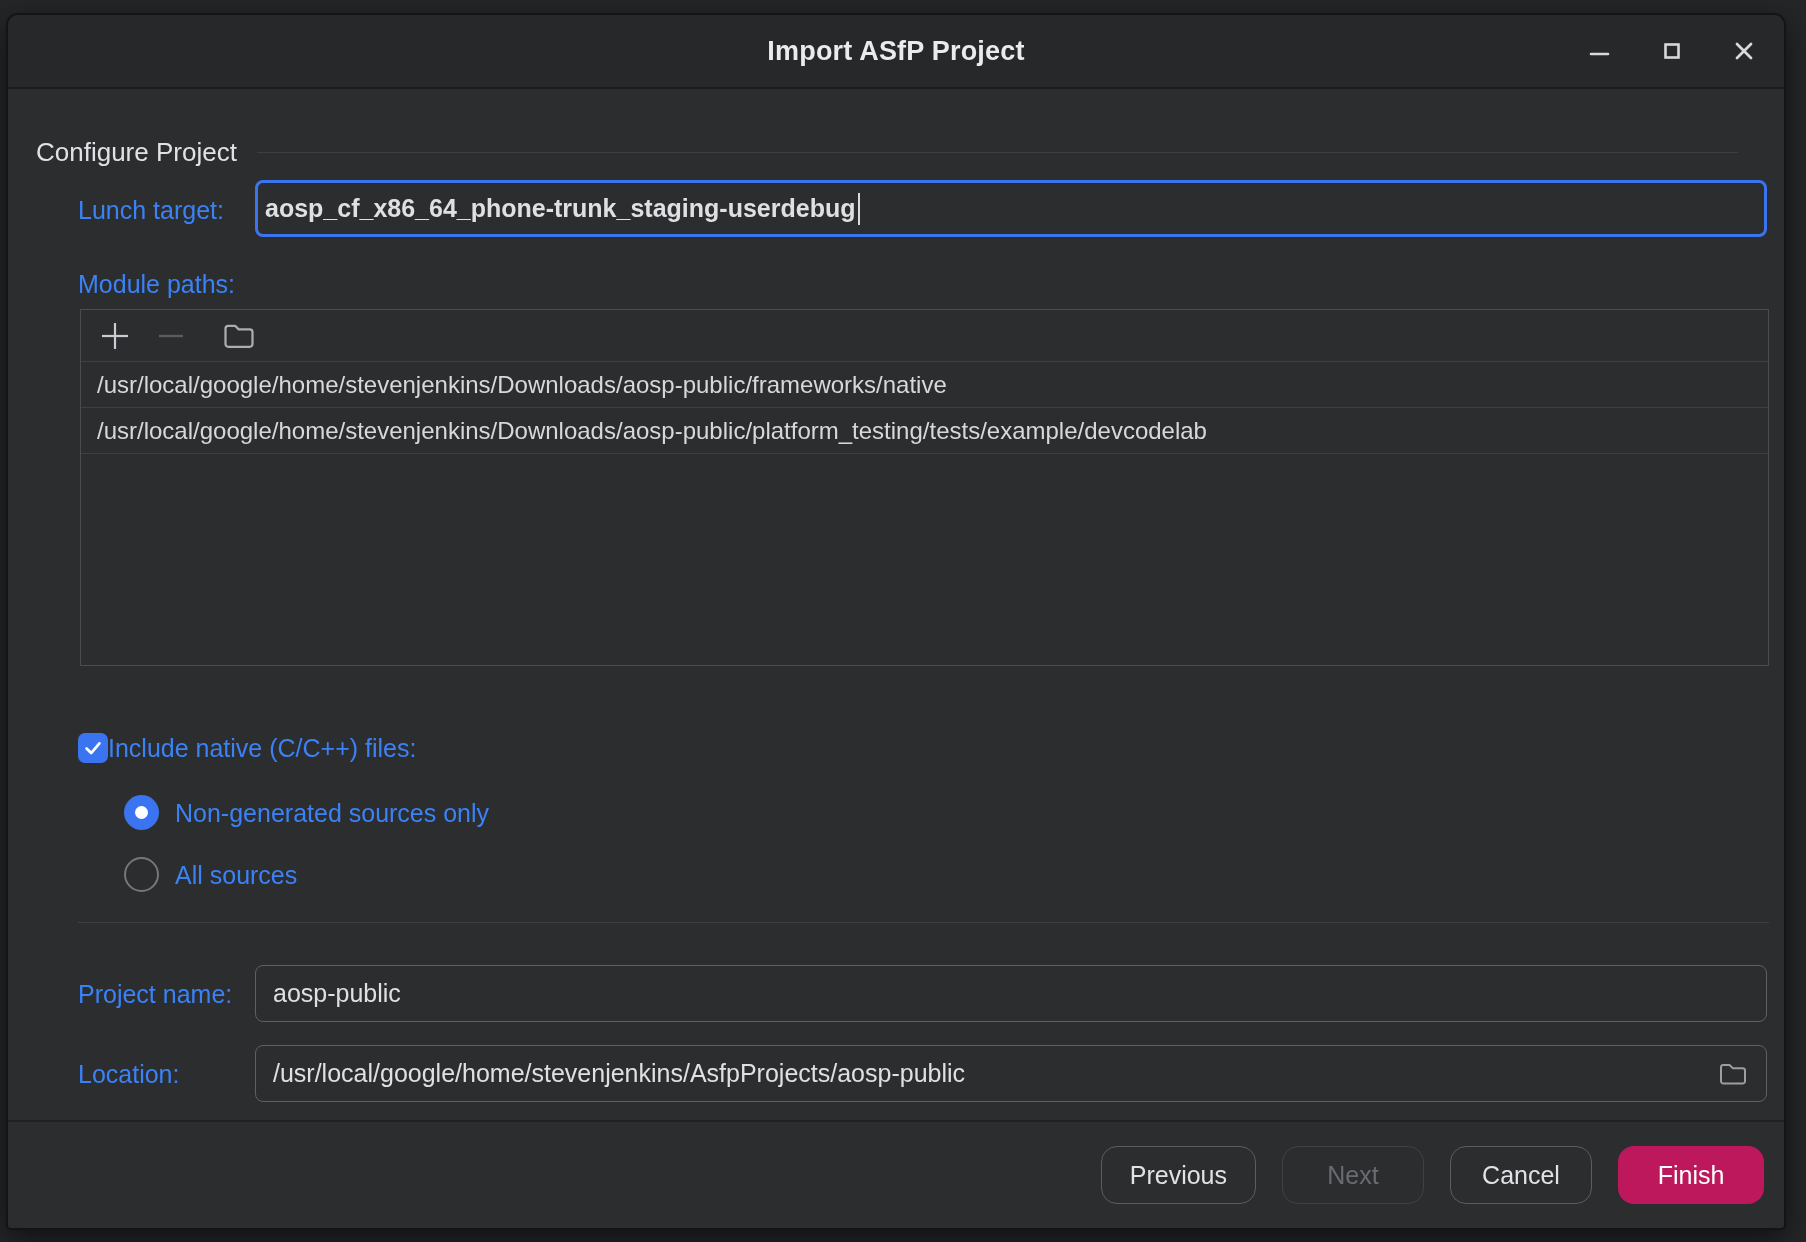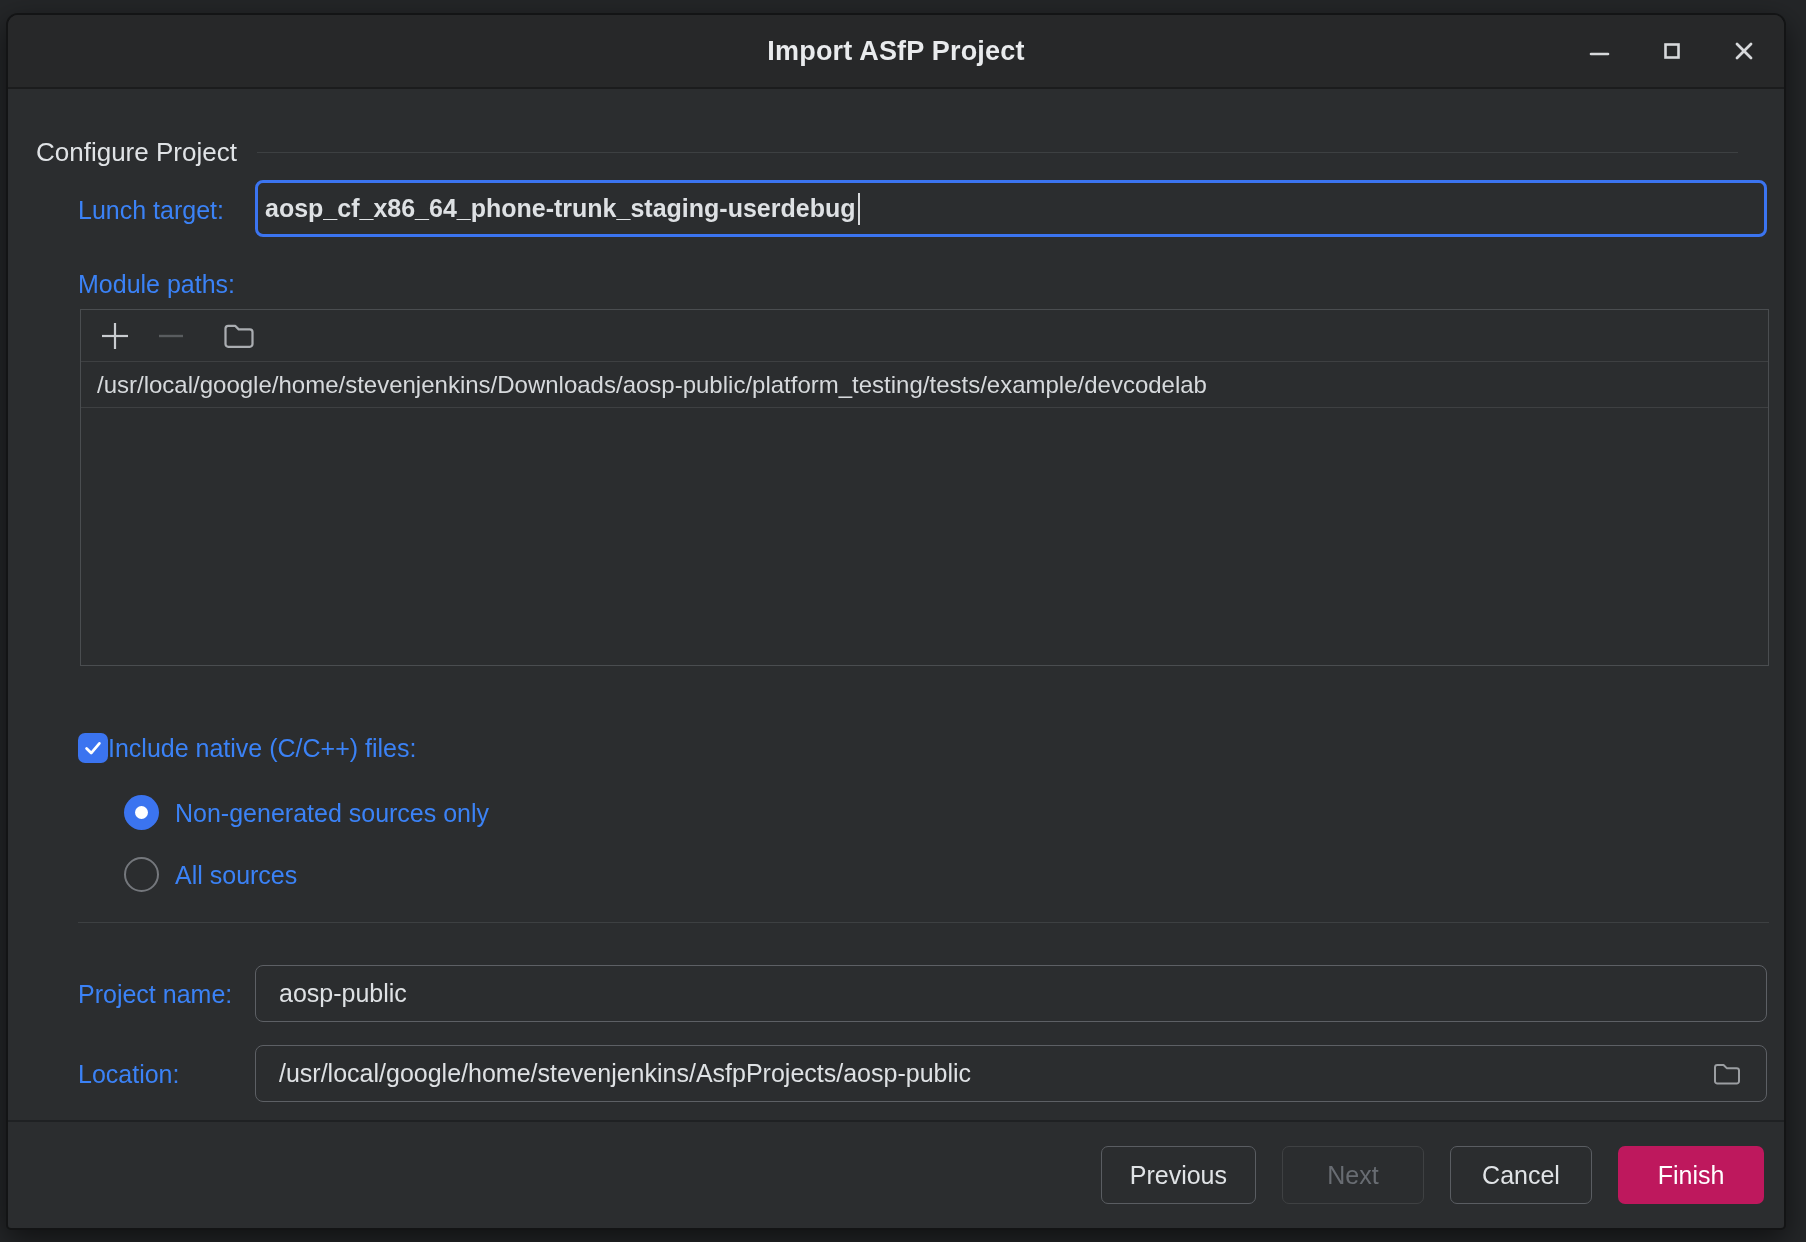--- a/index.html
+++ b/index.html
@@ -28,21 +28,21 @@
   
   .label{font-size:25px;color:#3b82f6;line-height:30px;}
   
   .section-header{position:absolute;left:28px;top:122px;right:46px;display:flex;align-items:center;gap:20px;}
   .section-title{font-size:26px;color:#e0e3e6;white-space:nowrap;}
   .section-rule{flex:1;height:1px;background:#3d4042;}
   
   .field{
     position:absolute;left:247px;width:1512px;height:57px;
     border:1px solid #5d6065;border-radius:8px;background:#2b2d2f;
-    display:flex;align-items:center;padding:0 23px;box-sizing:border-box;
+    display:flex;align-items:center;padding:0 17px;box-sizing:border-box;
     font-size:25px;color:#dee1e4;white-space:nowrap;overflow:hidden;cursor:text;
   }
   .field.focused{border:3px solid #3b74f0;padding:0 7px;font-weight:bold;}
   .caret{width:2px;height:32px;background:#d8dadc;margin-left:3px;flex:0 0 auto;}
   .field .grow{flex:1;}
   .lunch-field{top:165px;}
   .name-field{top:950px;}
   .loc-field{top:1030px;}
   .lunch-label{position:absolute;left:70px;top:180px;}
   .module-label{position:absolute;left:70px;top:254px;}
@@ -70,21 +70,21 @@
   .radio{width:35px;height:35px;border-radius:50%;box-sizing:border-box;cursor:pointer;flex:0 0 auto;}
   .radio.selected{background:#3b74f0;display:flex;align-items:center;justify-content:center;}
   .radio.selected .dot{width:13px;height:13px;border-radius:50%;background:#ffffff;}
   .radio.unselected{border:2px solid #74777c;background:transparent;}
   .divider{position:absolute;left:70px;top:907px;width:1691px;height:1px;background:#3d4042;}
   
   .footer-sep{position:absolute;left:0;top:1105px;width:100%;height:2px;background:#1f2123;}
   .footer{position:absolute;left:0;top:1131px;right:20px;display:flex;justify-content:flex-end;gap:26px;}
   .btn{
     height:58px;min-width:142px;padding:8px 28px;box-sizing:border-box;
-    border-radius:7px;border:1px solid #5a5d62;background:transparent;
+    border-radius:16px;border:1px solid #5a5d62;background:transparent;
     color:#e0e3e6;font-size:25px;font-family:inherit;cursor:pointer;
   }
   .btn.disabled{border-color:#3f4143;color:#686c72;cursor:default;}
   .btn.primary{background:#be185d;border:none;color:#ffffff;font-weight:500;min-width:146px;}
 </style>
 </head>
 <body>
 
 <div class="dialog">
 
@@ -135,20 +135,21 @@
             <line x1="5" y1="17" x2="29" y2="17" stroke="#595c5f" stroke-width="2.4"></line>
           </svg>
       </button>
       <button class="tool-btn" style="margin-left:12px;">
         <svg width="36" height="36" viewBox="0 0 24 24" fill="none" stroke="#aaadb1" stroke-width="1.5" stroke-linejoin="round">
           <path d="M3 7 a1.8 1.8 0 0 1 1.8 -1.8 h4.6 l2.4 2.4 h7.4 a1.8 1.8 0 0 1 1.8 1.8 v8 a1.8 1.8 0 0 1 -1.8 1.8 h-14.4 a1.8 1.8 0 0 1 -1.8 -1.8 z"></path>
         </svg>
       </button>
     </div>
     <div>
+      <div class="list-row">/usr/local/google/home/stevenjenkins/Downloads/aosp-public/frameworks/native</div>
       <div class="list-row">/usr/local/google/home/stevenjenkins/Downloads/aosp-public/platform_testing/tests/example/devcodelab</div>
     </div>
   </div>
 
   <div class="check-row">
     <span class="checkbox">
       <svg width="22" height="22" viewBox="0 0 24 24">
           <path d="M5 12.5 l5 5 L19 7" fill="none" stroke="#ffffff" stroke-width="3" stroke-linecap="round" stroke-linejoin="round"></path>
         </svg>
     </span>

